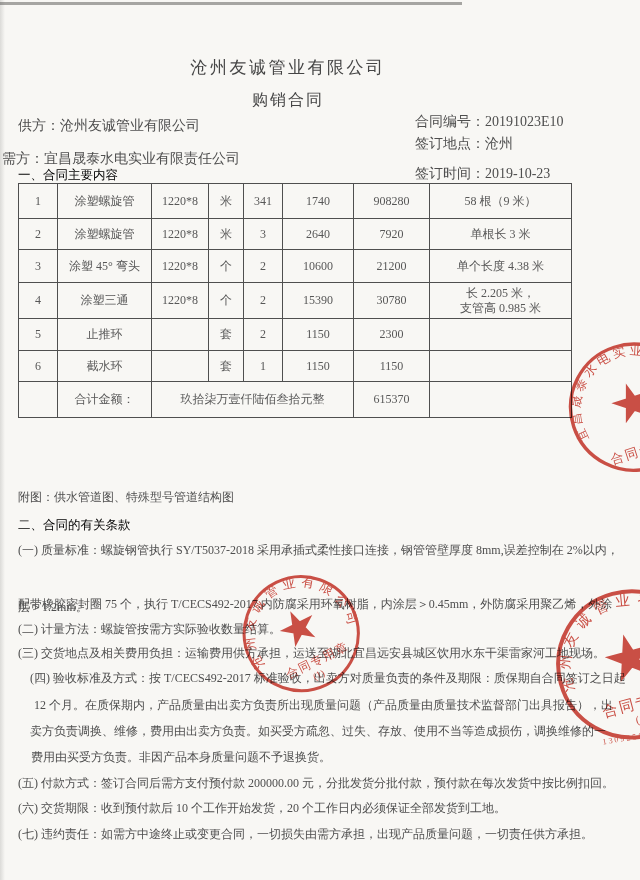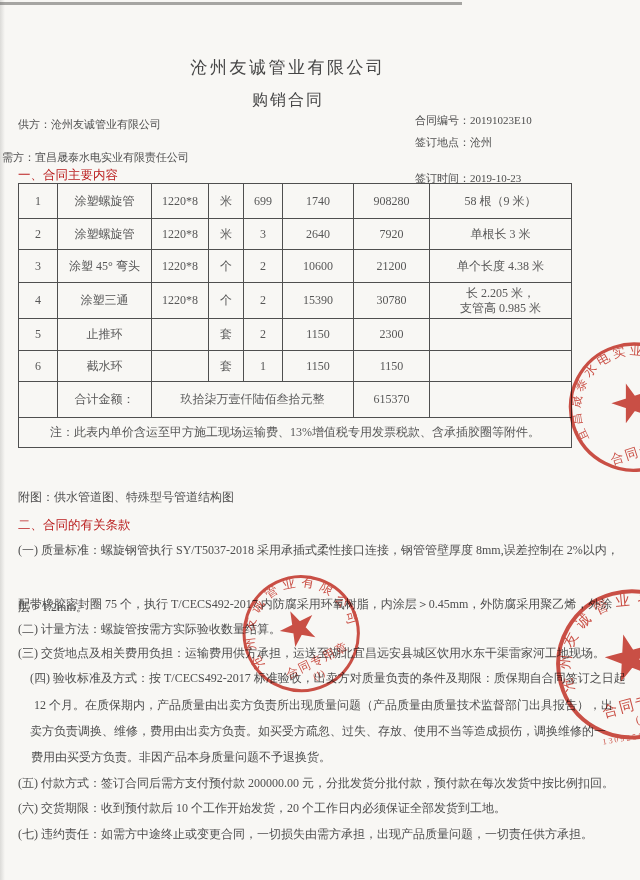--- a/index.html
+++ b/index.html
@@ -7,22 +7,22 @@
     width:640px;height:880px;position:relative;overflow:hidden;
     background:#f8f7f4;
     font-family:"Liberation Serif","DejaVu Serif",serif;
     color:#4f4f4f;
   }
   .abs{position:absolute;}
   .scan-top{left:0;top:2px;width:462px;height:3px;background:#a6a5a2;}
   .scan-left{left:0;top:0;width:5px;height:880px;background:linear-gradient(to right,rgba(90,90,88,.18),rgba(90,90,88,0));}
   .title1{left:0;top:56px;width:576px;text-align:center;font-size:17px;letter-spacing:2.5px;color:#454545;}
   .title2{left:0;top:90px;width:576px;text-align:center;font-size:16px;letter-spacing:2px;color:#454545;}
-  .meta{font-size:11px;color:#4e4e4e;white-space:nowrap;}
-  .sec-head{font-size:12.5px;color:#b91c1c;white-space:nowrap;}
+  .meta{font-size:14px;color:#4e4e4e;white-space:nowrap;}
+  .sec-head{font-size:12.5px;color:#000000;white-space:nowrap;}
   table.items{
     position:absolute;left:18px;top:183px;width:553px;
     border-collapse:collapse;table-layout:fixed;
     font-size:12px;color:#575757;
     border:1.6px solid #4a4a4a;
   }
   table.items td,table.items th{
     border:1px solid #4f4f4f;text-align:center;vertical-align:middle;
     font-weight:normal;padding:0 2px;overflow:hidden;line-height:1.25;
   }
@@ -40,42 +40,42 @@
 <div class="abs scan-top"></div>
 <div class="abs scan-left"></div>
 
 <div class="abs title1">沧州友诚管业有限公司</div>
 <div class="abs title2">购销合同</div>
 
 <div class="abs meta" style="left:18px;top:117px;">供方：沧州友诚管业有限公司</div>
 <div class="abs meta" style="left:2px;top:150px;">需方：宜昌晟泰水电实业有限责任公司</div>
 <div class="abs meta" style="left:415px;top:113px;">合同编号：20191023E10</div>
 <div class="abs meta" style="left:415px;top:135px;">签订地点：沧州</div>
-<div class="abs meta" style="left:415px;top:171px;">签订时间：2019-10-23</div>
+<div class="abs meta" style="left:415px;top:165px;">签订时间：2019-10-23</div>
 
 <div class="abs sec-head" style="left:18px;top:167px;">一、合同主要内容</div>
 
 <table class="items">
   <colgroup>
     <col style="width:39px">
       <col style="width:94px">
       <col style="width:57px">
       <col style="width:35px">
     <col style="width:39px">
       <col style="width:71px">
       <col style="width:76px">
       <col style="width:142px">
   </colgroup>
   <tbody>
   <tr style="height:35px">
     <td>1</td>
     <td>涂塑螺旋管</td>
     <td>1220*8</td>
     <td>米</td>
-    <td>699</td>
+    <td>341</td>
     <td>1740</td>
     <td>908280</td>
     <td>58 根（9 米）</td>
   </tr>
   <tr style="height:31px">
     <td>2</td>
     <td>涂塑螺旋管</td>
     <td>1220*8</td>
     <td>米</td>
     <td>3</td>
@@ -126,23 +126,20 @@
     <td>1150</td>
     <td></td>
   </tr>
   <tr style="height:36px">
     <td></td>
     <td>合计金额：</td>
     <td colspan="4">玖拾柒万壹仟陆佰叁拾元整</td>
     <td>615370</td>
     <td></td>
   </tr>
-  <tr style="height:30px">
-    <td colspan="8" class="note-cell">注：此表内单价含运至甲方施工现场运输费、13%增值税专用发票税款、含承插胶圈等附件。</td>
-  </tr>
 </tbody>
   </table>
 
 <div class="abs attach" style="left:18px;top:489px;">附图：供水管道图、特殊型号管道结构图</div>
 
 <div class="abs sec-head" style="left:18px;top:517px;">二、合同的有关条款</div>
 
 <div class="abs tline" style="left:18px;top:542px;">(一) 质量标准：螺旋钢管执行 SY/T5037-2018 采用承插式柔性接口连接，钢管管壁厚度 8mm,误差控制在 2%以内，</div>
 <div class="abs tline" style="left:18px;top:596px;text-align:center;">配带橡胶密封圈 75 个，执行 T/CECS492-2017.内防腐采用环氧树脂，内涂层＞0.45mm，外防腐采用聚乙烯，外涂</div>
 <div class="abs tline" style="left:18px;top:599px;">层＞1.2mm。</div>

